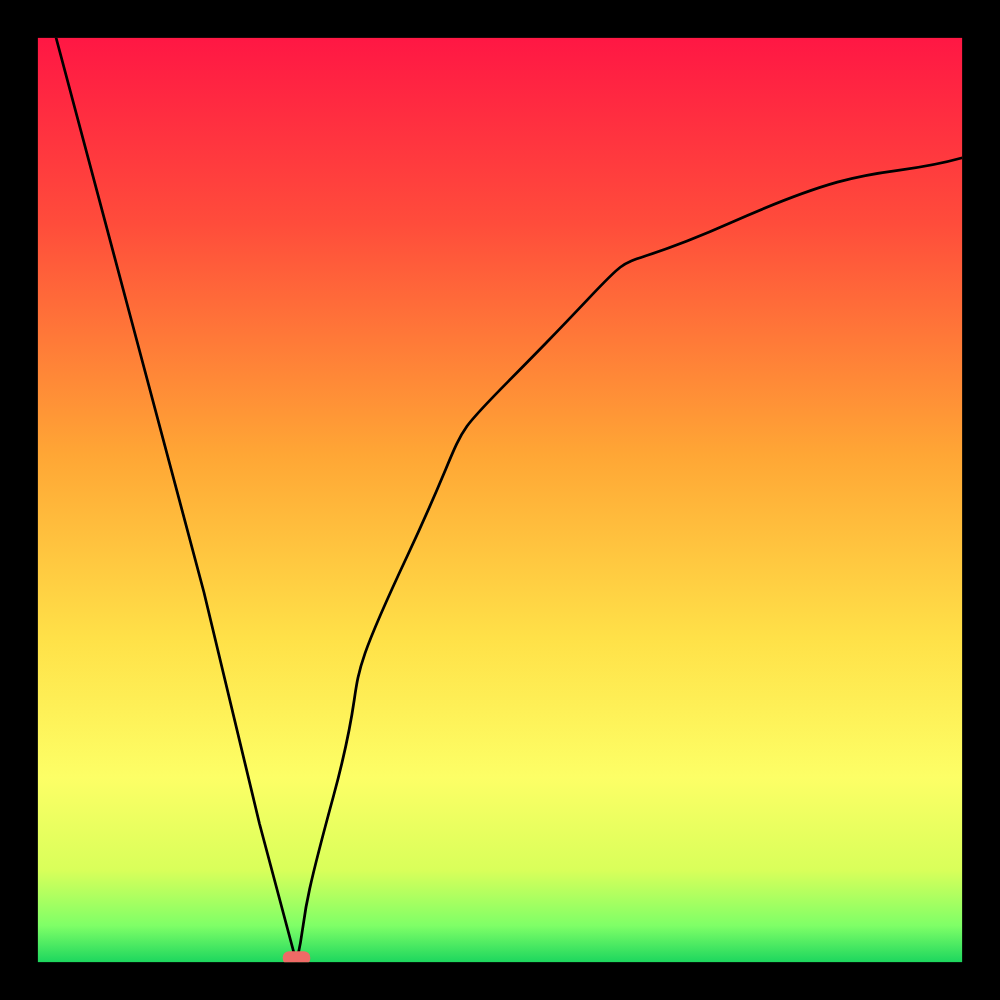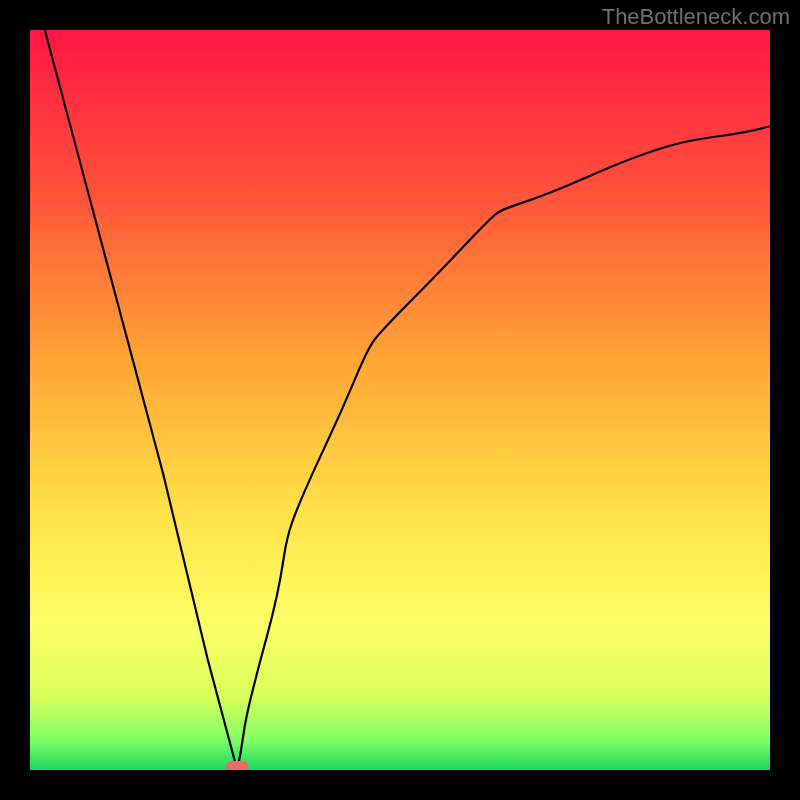--- a/index.html
+++ b/index.html
@@ -37,21 +37,20 @@
     letter-spacing: 0px;
     user-select: none;
   }
   svg { display: block; }
 </style>
 </head>
 <body>
 
 <div class="frame">
 
-  <div class="watermark">TheBottleneck.com</div>
 
   <div class="plot">
     <svg id="chart-svg" width="740" height="740" viewBox="0 0 740 740">
       <defs>
         <linearGradient id="bg-grad" x1="0" y1="0" x2="0" y2="1">
             <stop offset="0%" stop-color="#ff1744"></stop>
             <stop offset="20%" stop-color="#ff4c3b"></stop>
             <stop offset="45%" stop-color="#ffa635"></stop>
             <stop offset="65%" stop-color="#ffe148"></stop>
             <stop offset="80%" stop-color="#fdff66"></stop>

